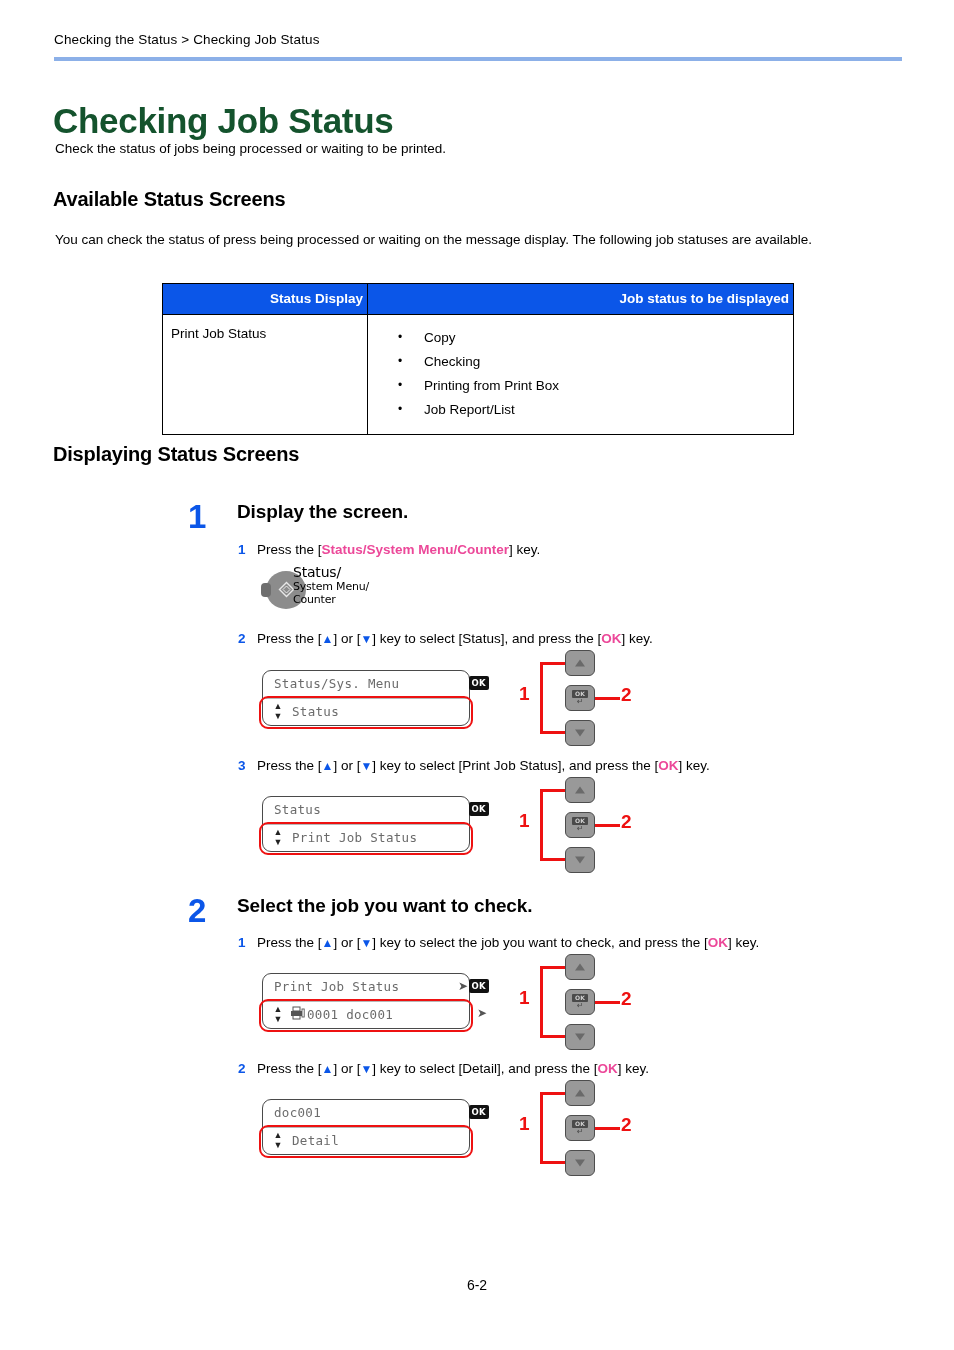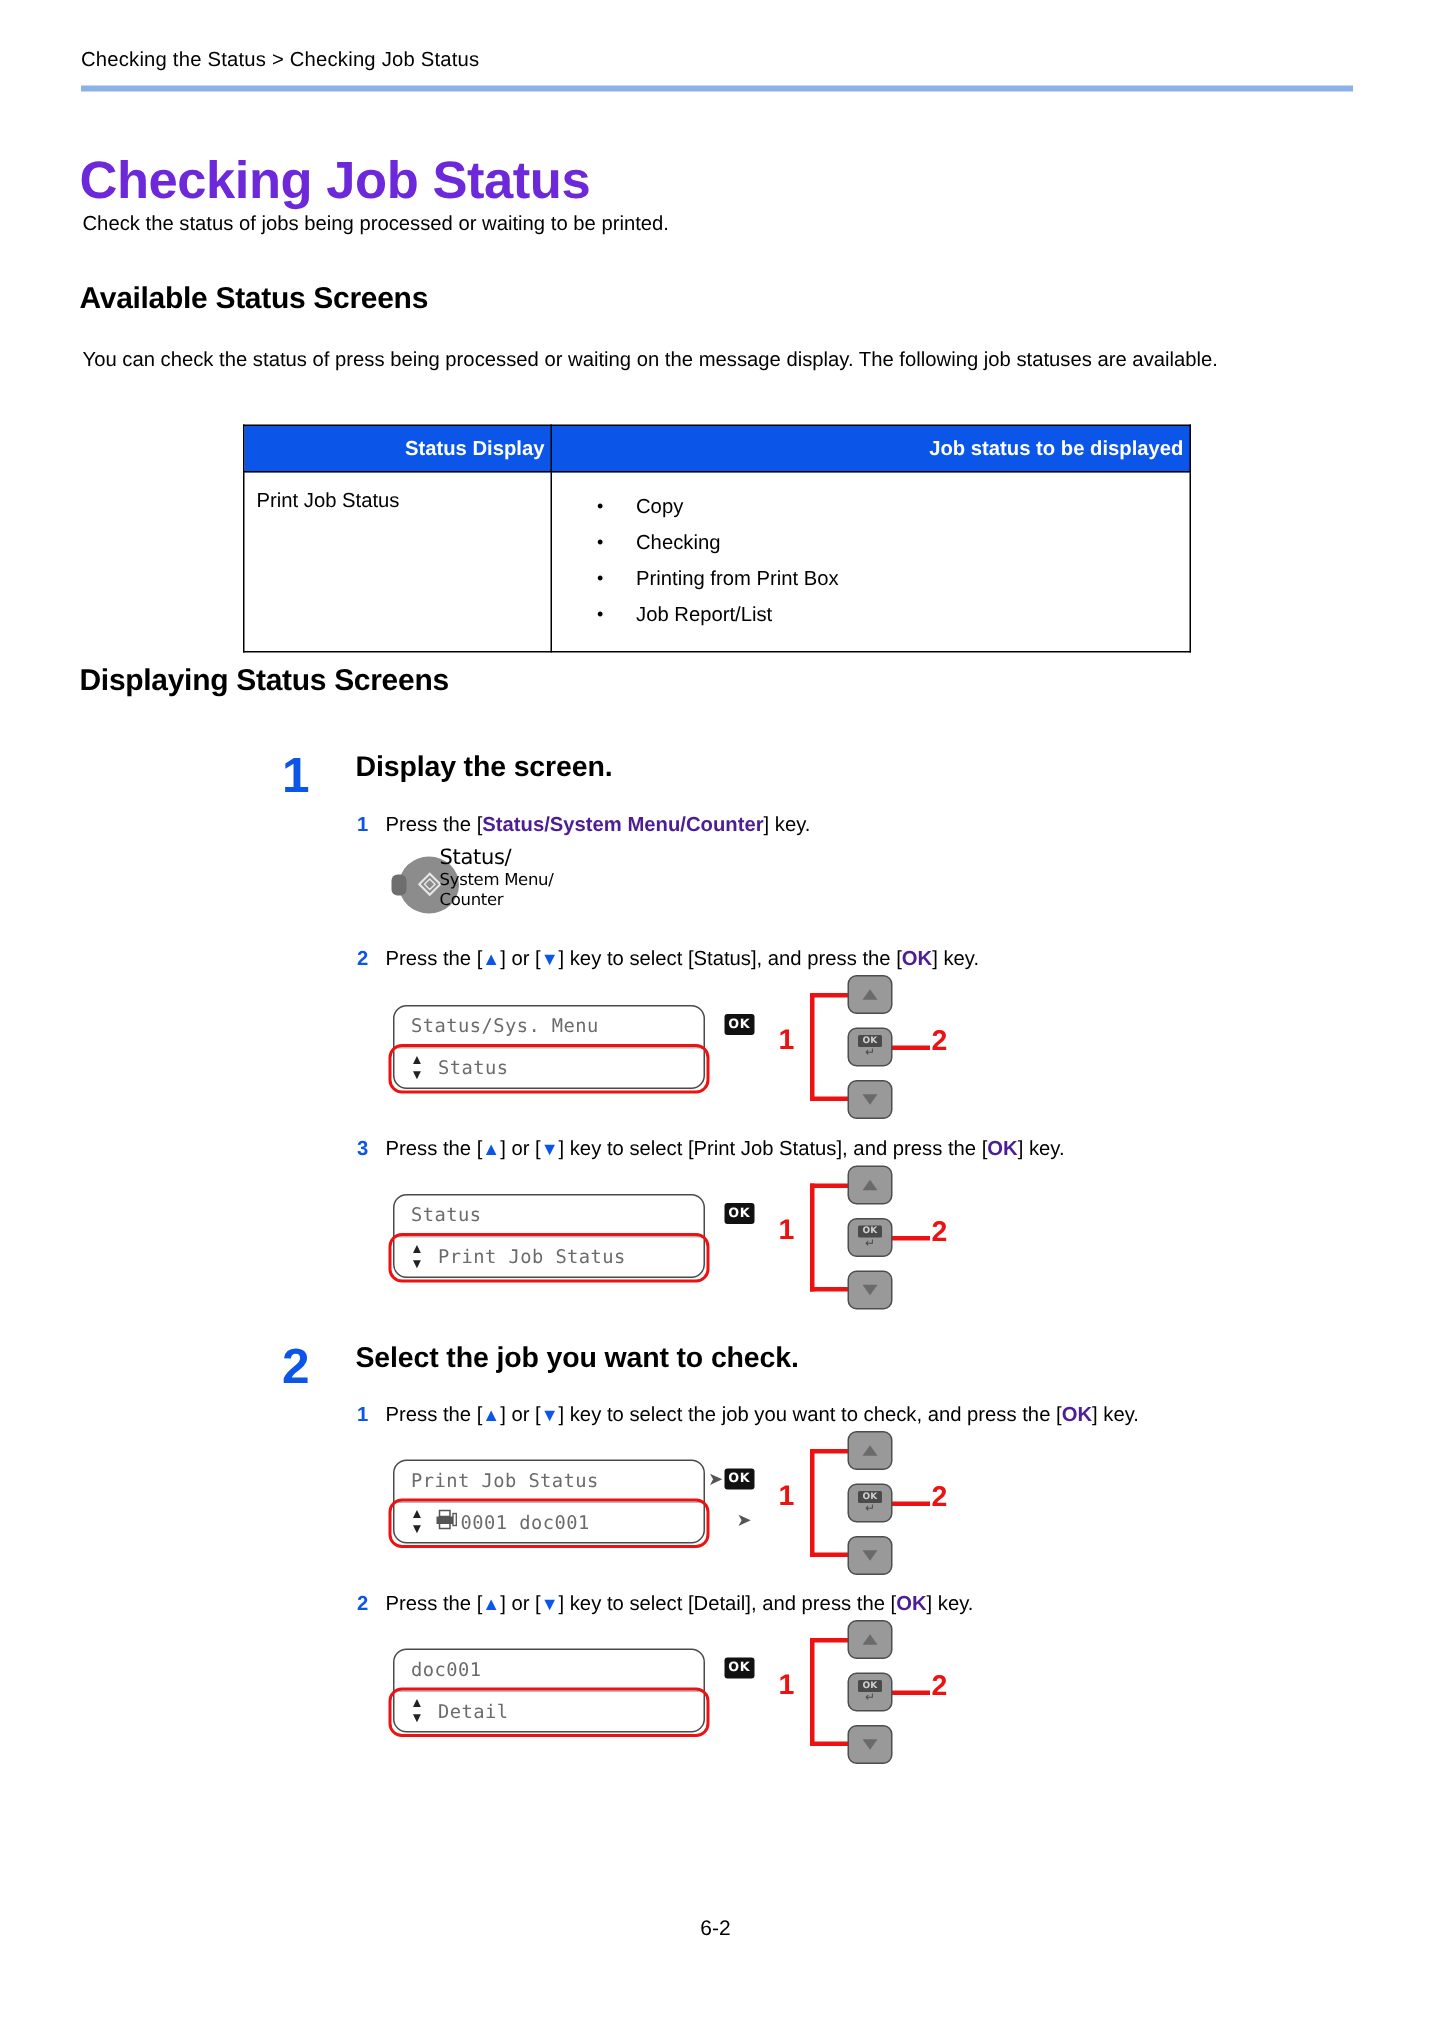--- a/index.html
+++ b/index.html
@@ -40,21 +40,21 @@
     background: #8cb0e8;
   }
 
   
   .doc-title {
     position: absolute;
     left: 53px;
     top: 78px;
     font-size: 35px;
     font-weight: bold;
-    color: #6d28d9;
+    color: #14532d;
     letter-spacing: -0.3px;
   }
 
   .intro {
     position: absolute;
     left: 55px;
     top: 141px;
     font-size: 13.5px;
     color: #000;
   }
@@ -152,21 +152,21 @@
     font-size: 13.5px;
     color: #000;
     white-space: nowrap;
   }
   .sub .n {
     color: #0b56e8;
     font-weight: bold;
     display: inline-block;
     width: 19px;
   }
-  .blue { color: #4c1d95; font-weight: bold; }
+  .blue { color: #ec4899; font-weight: bold; }
   .blue-arrow { color: #0b56e8; font-size: 12px; }
 
   
   .status-key {
     position: absolute;
     left: 258px;
     top: 568px;
     width: 130px;
     height: 44px;
   }
@@ -204,21 +204,20 @@
   }
   .key-label .l1 { font-size: 14px; display: block; letter-spacing: -0.2px; }
   .key-label .l2 { font-size: 11px; display: block; letter-spacing: -0.2px; }
   .key-label .l3 { font-size: 11px; display: block; letter-spacing: -0.2px; }
 
   
   .lcd {
     position: absolute;
     width: 236px;
     height: 56px;
-    padding-left: 14px;
   }
   .lcd-frame {
     position: absolute;
     left: 0; top: 0;
     width: 208px;
     height: 56px;
     border: 1.4px solid #4a4a4a;
     border-radius: 9px;
     background: #ffffff;
     box-sizing: border-box;

